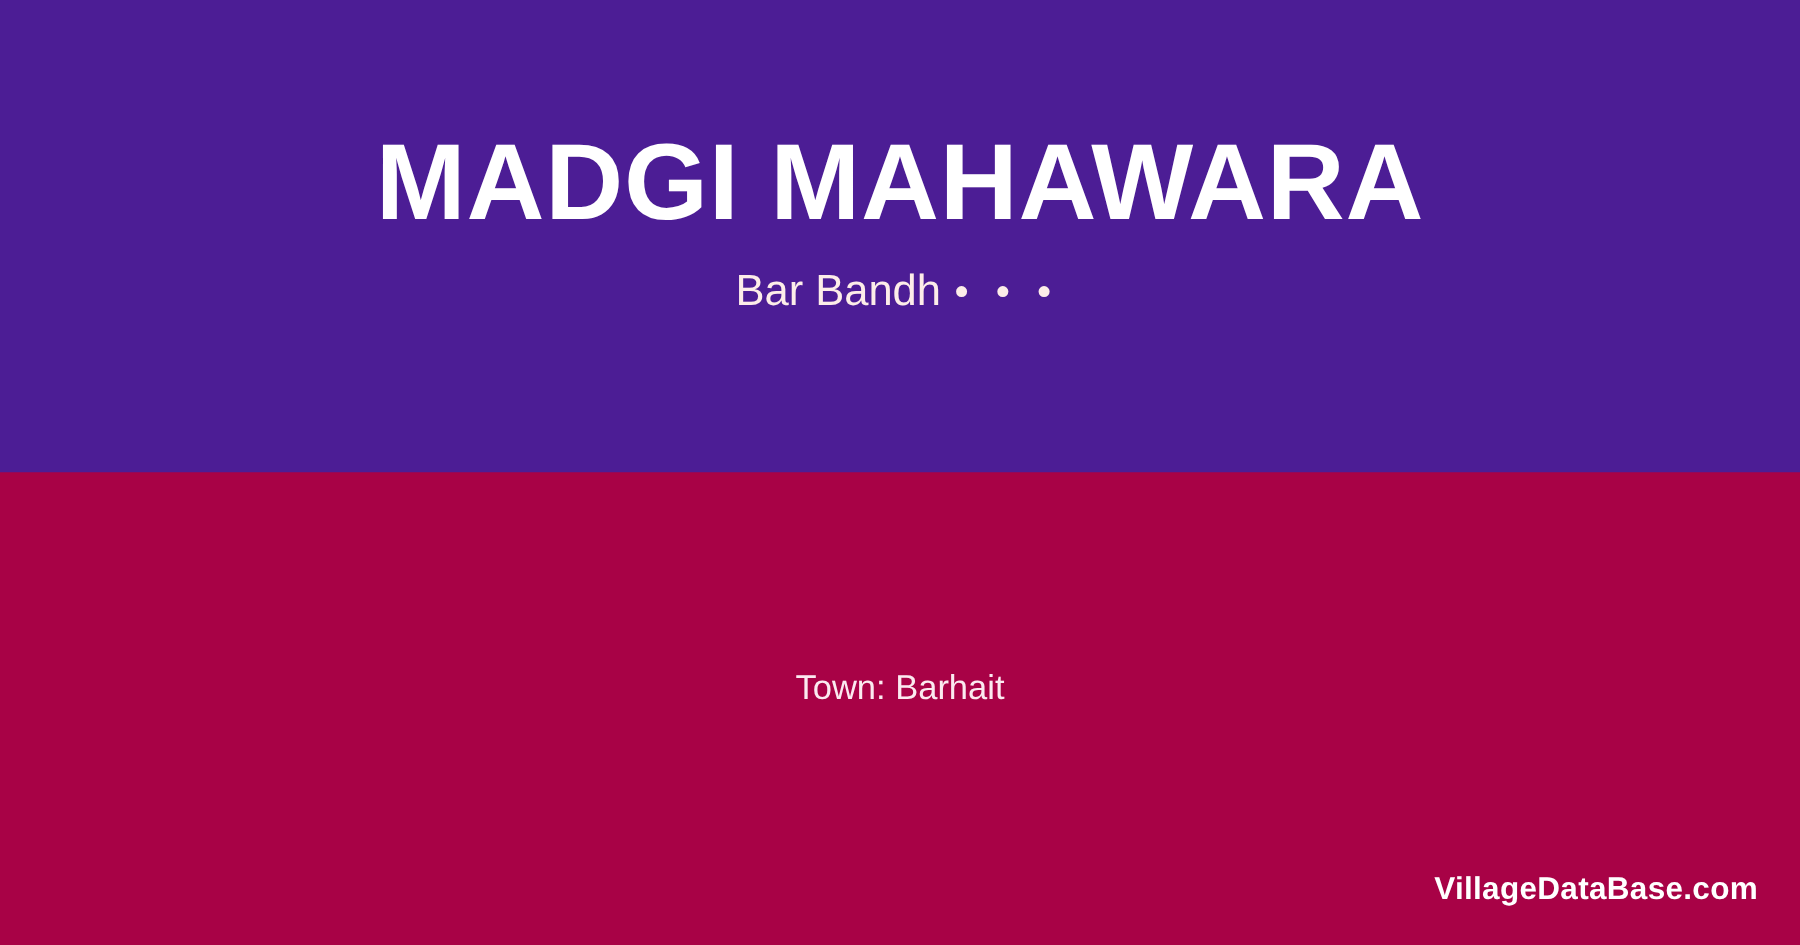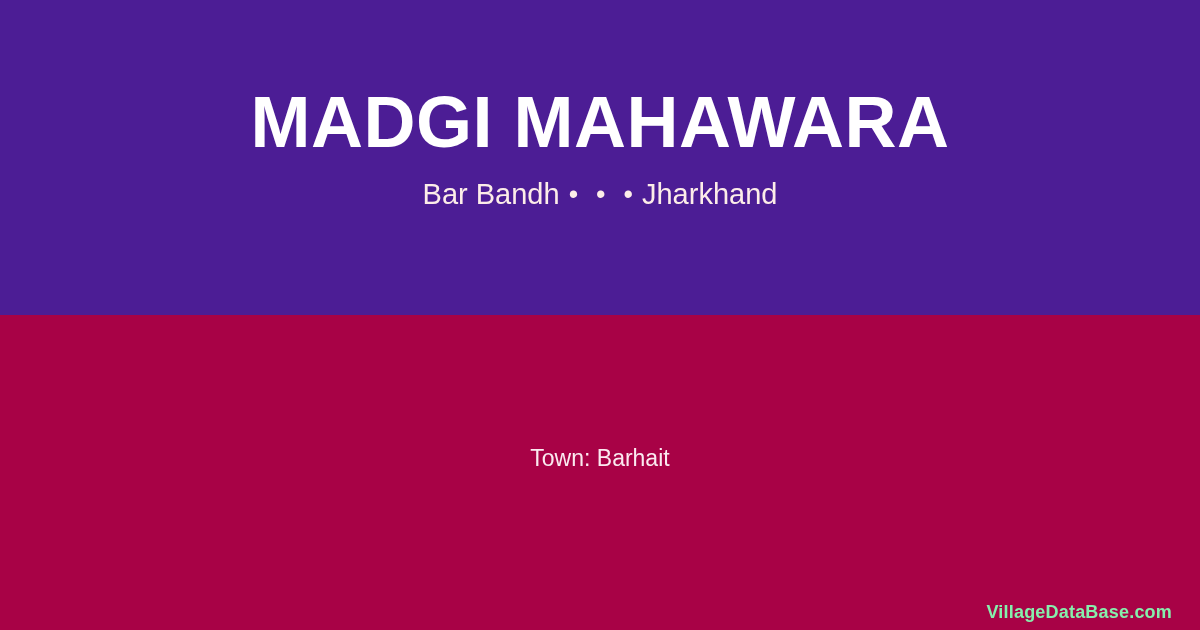--- a/index.html
+++ b/index.html
@@ -93,43 +93,42 @@
     font-size: 23px;
     line-height: 28px;
     font-weight: 400;
     color: #FBEAF0;
     white-space: nowrap;
   }
 
   .watermark {
     position: absolute;
     right: 28px;
-    bottom: 5px;
-    font-size: 18px;
+    bottom: 24px;
+    font-size: 21px;
     line-height: 26px;
     font-weight: 700;
-    color: #86efac;
+    color: #ffffff;
     letter-spacing: 0.2px;
     white-space: nowrap;
   }
 </style>
 </head>
 <body>
 
 <div class="card">
 
   <div class="header-band">
     <h1 class="page-title">MADGI MAHAWARA</h1>
 
     <div class="breadcrumb">
       <span>Bar Bandh</span>
       <span class="breadcrumb-sep">•</span>
       <span class="breadcrumb-sep">•</span>
       <span class="breadcrumb-sep">•</span>
-      <span>Jharkhand</span>
     </div>
   </div>
 
   <div class="body-band">
     <div class="detail-line">Town: Barhait</div>
 
     <div class="watermark">VillageDataBase.com</div>
   </div>
 
 </div>

